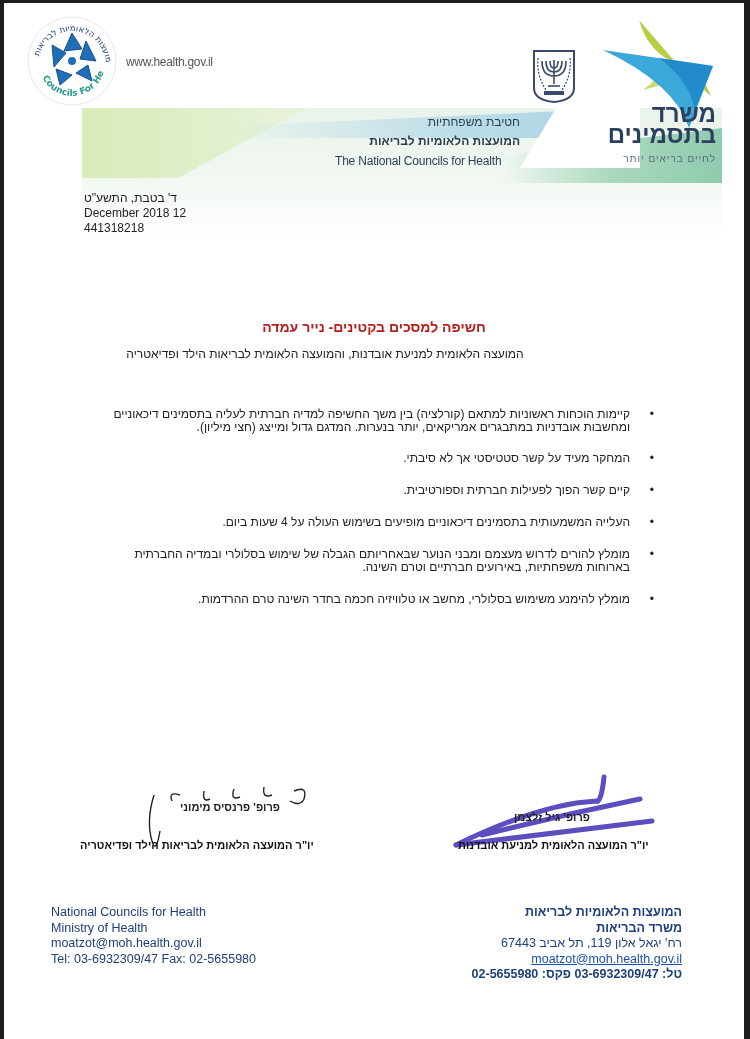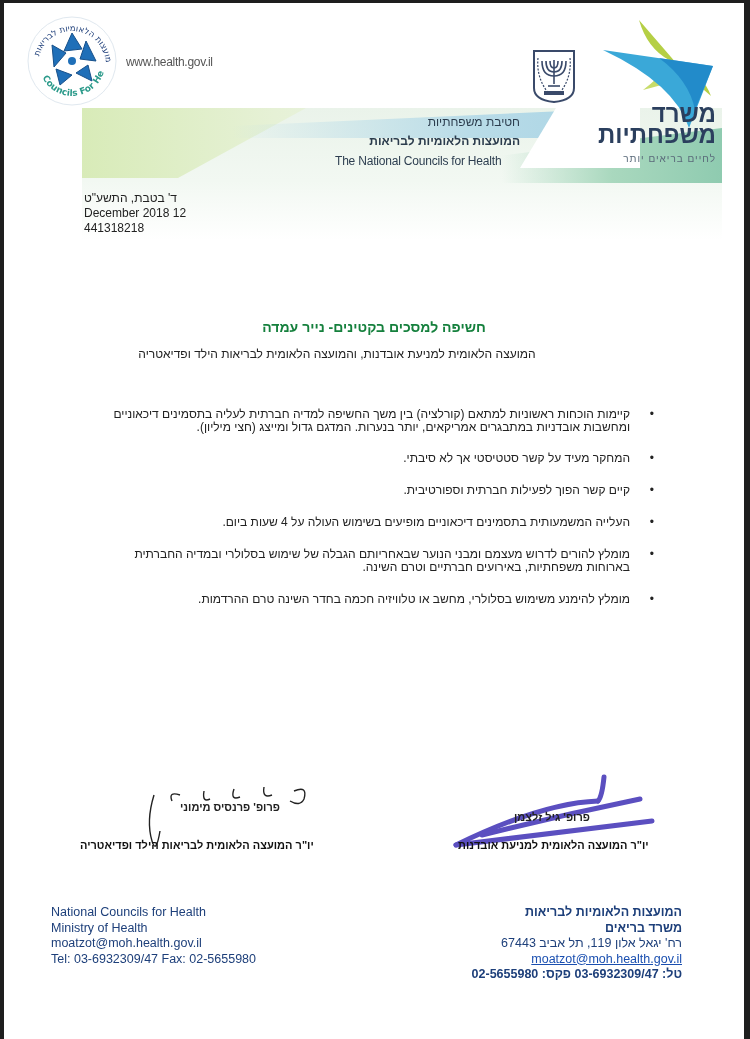--- a/index.html
+++ b/index.html
@@ -54,24 +54,24 @@
   }
   .moh-tag { position:absolute; right:28px; top:150px; font-size:10px; color:#5a6a7a; direction:rtl; letter-spacing:1px; }
   .date-block {
     position:absolute; left:80px; top:188px; font-size:12px; color:#222; line-height:15px;
   }
   .date-heb { direction:rtl; text-align:left; }
 
   
   .title {
     position:absolute; left:0; width:740px; top:316px; text-align:center; direction:rtl;
-    font-size:14px; font-weight:bold; color:#15803d;
+    font-size:14px; font-weight:bold; color:#b91c1c;
   }
   .subtitle {
-    position:absolute; left:14px; width:638px; top:344px; text-align:center; direction:rtl;
+    position:absolute; left:2px; width:638px; top:344px; text-align:center; direction:rtl;
     font-size:12px; color:#222;
   }
   .bullets {
     position:absolute; right:88px; top:405px; width:560px; direction:rtl; margin:0; padding:0; list-style:none;
   }
   .bullets li {
     position:relative; font-size:12px; color:#222; line-height:13px; margin-bottom:19px; padding-right:26px;
   }
   .bullets li::before {
     content:"\2022"; position:absolute; right:2px; top:0; font-size:12px; color:#222;
@@ -151,21 +151,21 @@
   </svg>
 
   <svg class="moh-star" viewBox="0 0 118 120">
     <path d="M40 2 Q48 30 70 42 L112 78 Q104 56 78 46 Z" fill="#b5cf45"></path>
     <path d="M44 72 Q60 60 70 46 L96 58 Z" fill="#c8dc6a"></path>
     <path d="M4 32 L114 48 L90 110 Q76 66 4 32 Z" fill="#3aa8d8"></path>
     <path d="M60 40 L114 48 L96 92 Q90 62 60 40 Z" fill="#1f86c8" opacity="0.85"></path>
   </svg>
   <div class="moh-text">
     <div>משרד</div>
-    <div>משפחתיות</div>
+    <div>בתסמינים</div>
   </div>
   <div class="moh-tag">לחיים בריאים יותר</div>
 
   <div class="date-block">
     <div class="date-heb">ד' בטבת, התשע"ט</div>
     <div>December 2018 12</div>
     <div>441318218</div>
   </div>
 
   <div class="title">חשיפה למסכים בקטינים- נייר עמדה</div>
@@ -204,18 +204,18 @@
   <div class="sig-title sig-right-title">יו"ר המועצה הלאומית למניעת אובדנות</div>
 
   <div class="footer-left">
     <div class="b">National Councils for Health</div>
     <div class="b">Ministry of Health</div>
     <div>moatzot@moh.health.gov.il</div>
     <div class="b">Tel: 03-6932309/47 Fax: 02-5655980</div>
   </div>
   <div class="footer-right">
     <div class="b">המועצות הלאומיות לבריאות</div>
-    <div class="b">משרד בריאים</div>
+    <div class="b">משרד הבריאות</div>
     <div>רח' יגאל אלון 119, תל אביב 67443</div>
     <div><span class="email">moatzot@moh.health.gov.il</span></div>
     <div class="b">טל: 03-6932309/47 פקס: 02-5655980</div>
   </div>
 </div>
 
 </body></html>

